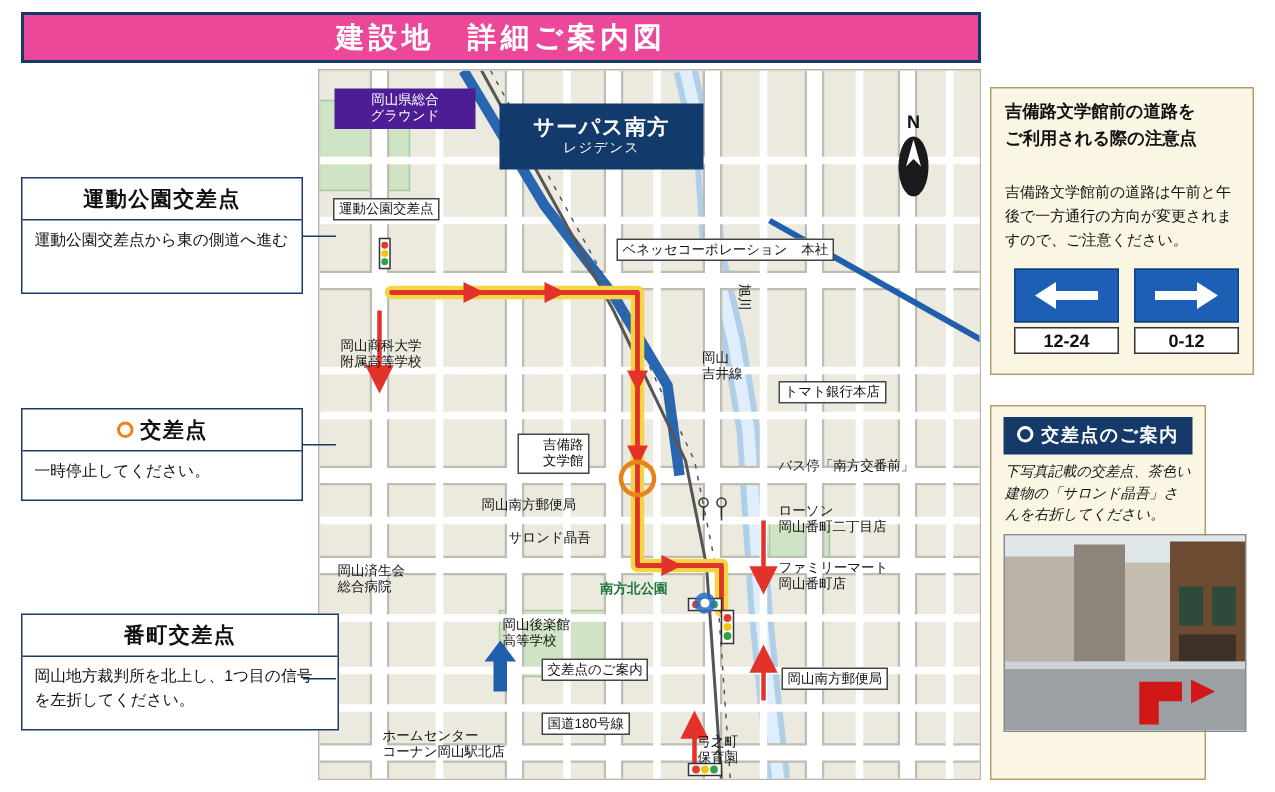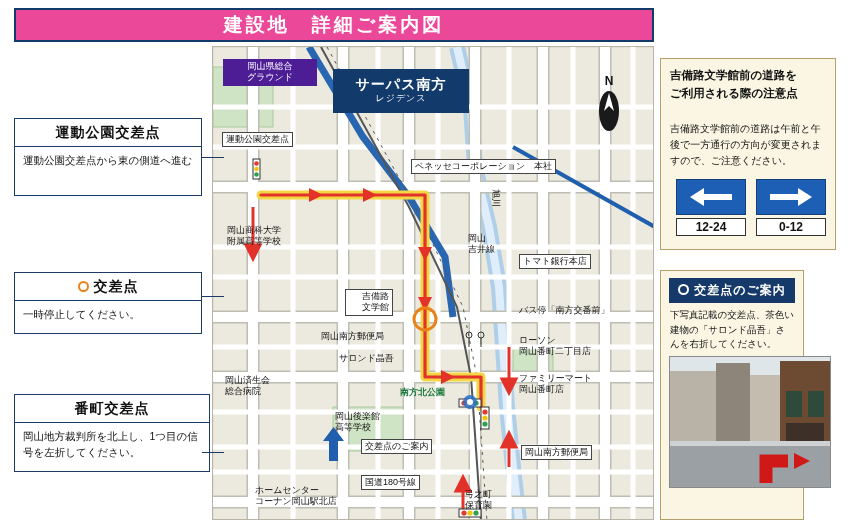--- a/index.html
+++ b/index.html
@@ -18,21 +18,21 @@
             background:#f2efe6;border:1px solid #b9b4a6;box-sizing:border-box;overflow:hidden;}
   .mapsvg{position:absolute;left:0;top:0;}
 
   
   .callout{position:absolute;background:#fff;border:1px solid #1b3a66;box-sizing:border-box;}
   .callout .ct{font-size:14px;font-weight:bold;text-align:center;padding:5px 0 4px;
                border-bottom:1px solid #1b3a66;letter-spacing:1px;}
   .callout .cb{font-size:10.5px;line-height:1.5;padding:6px 8px;}
   .co1{left:14px;top:118px;width:188px;height:78px;}
   .co2{left:14px;top:272px;width:188px;height:62px;}
-  .co3{left:14px;top:394px;width:196px;height:78px;}
+  .co3{left:14px;top:409px;width:212px;height:78px;}
   .circmark{display:inline-block;width:11px;height:11px;border:2px solid #e8821a;
             border-radius:50%;vertical-align:-1px;margin-right:5px;box-sizing:border-box;}
 
   .leadline{position:absolute;background:#1b3a66;height:1px;}
 
   
   .rnote{position:absolute;left:660px;top:58px;width:176px;height:192px;
          background:#fbf6e4;border:1px solid #b5a06a;box-sizing:border-box;padding:8px 9px;}
   .rnote .rt{font-size:11.5px;font-weight:bold;line-height:1.55;margin-bottom:18px;}
   .rnote .rb{font-size:10px;line-height:1.6;}
@@ -43,21 +43,21 @@
   .arrowbox svg{display:block;}
   .arrowlbl{border:1px solid #333;background:#fff;text-align:center;font-size:12px;
             font-weight:bold;padding:1px 0;margin-top:3px;}
 
   
   .rphoto{position:absolute;left:660px;top:270px;width:144px;height:250px;
           background:#fbf6e4;border:1px solid #b5a06a;box-sizing:border-box;padding:7px 8px;}
   .rphoto .ptitle{background:#153a6a;color:#fff;font-size:12px;font-weight:bold;
                   text-align:center;padding:4px 0;letter-spacing:1px;}
   .rphoto .ptitle .circmark{border-color:#ffffff;}
-  .rphoto .ptxt{font-size:9.5px;line-height:1.55;padding:5px 1px 4px;}
+  .rphoto .ptxt{font-size:9.5px;line-height:1.55;padding:5px 1px 4px;font-style:italic;}
   .photo{position:relative;width:160px;height:130px;overflow:hidden;border:1px solid #8a8a8a;}
 
   
   .lbl{position:absolute;font-size:9px;line-height:1.25;color:#111;white-space:nowrap;}
   .lblbox{position:absolute;background:#fff;border:1px solid #444;font-size:9px;
           line-height:1.25;padding:1px 3px;white-space:nowrap;}
   .bluebox{position:absolute;background:#4c1d95;color:#fff;font-size:9px;
            padding:2px 4px;white-space:nowrap;text-align:center;line-height:1.25;}
   .bigsite{position:absolute;background:#123a6b;color:#fff;text-align:center;
            padding:6px 10px 8px;line-height:1.3;}

